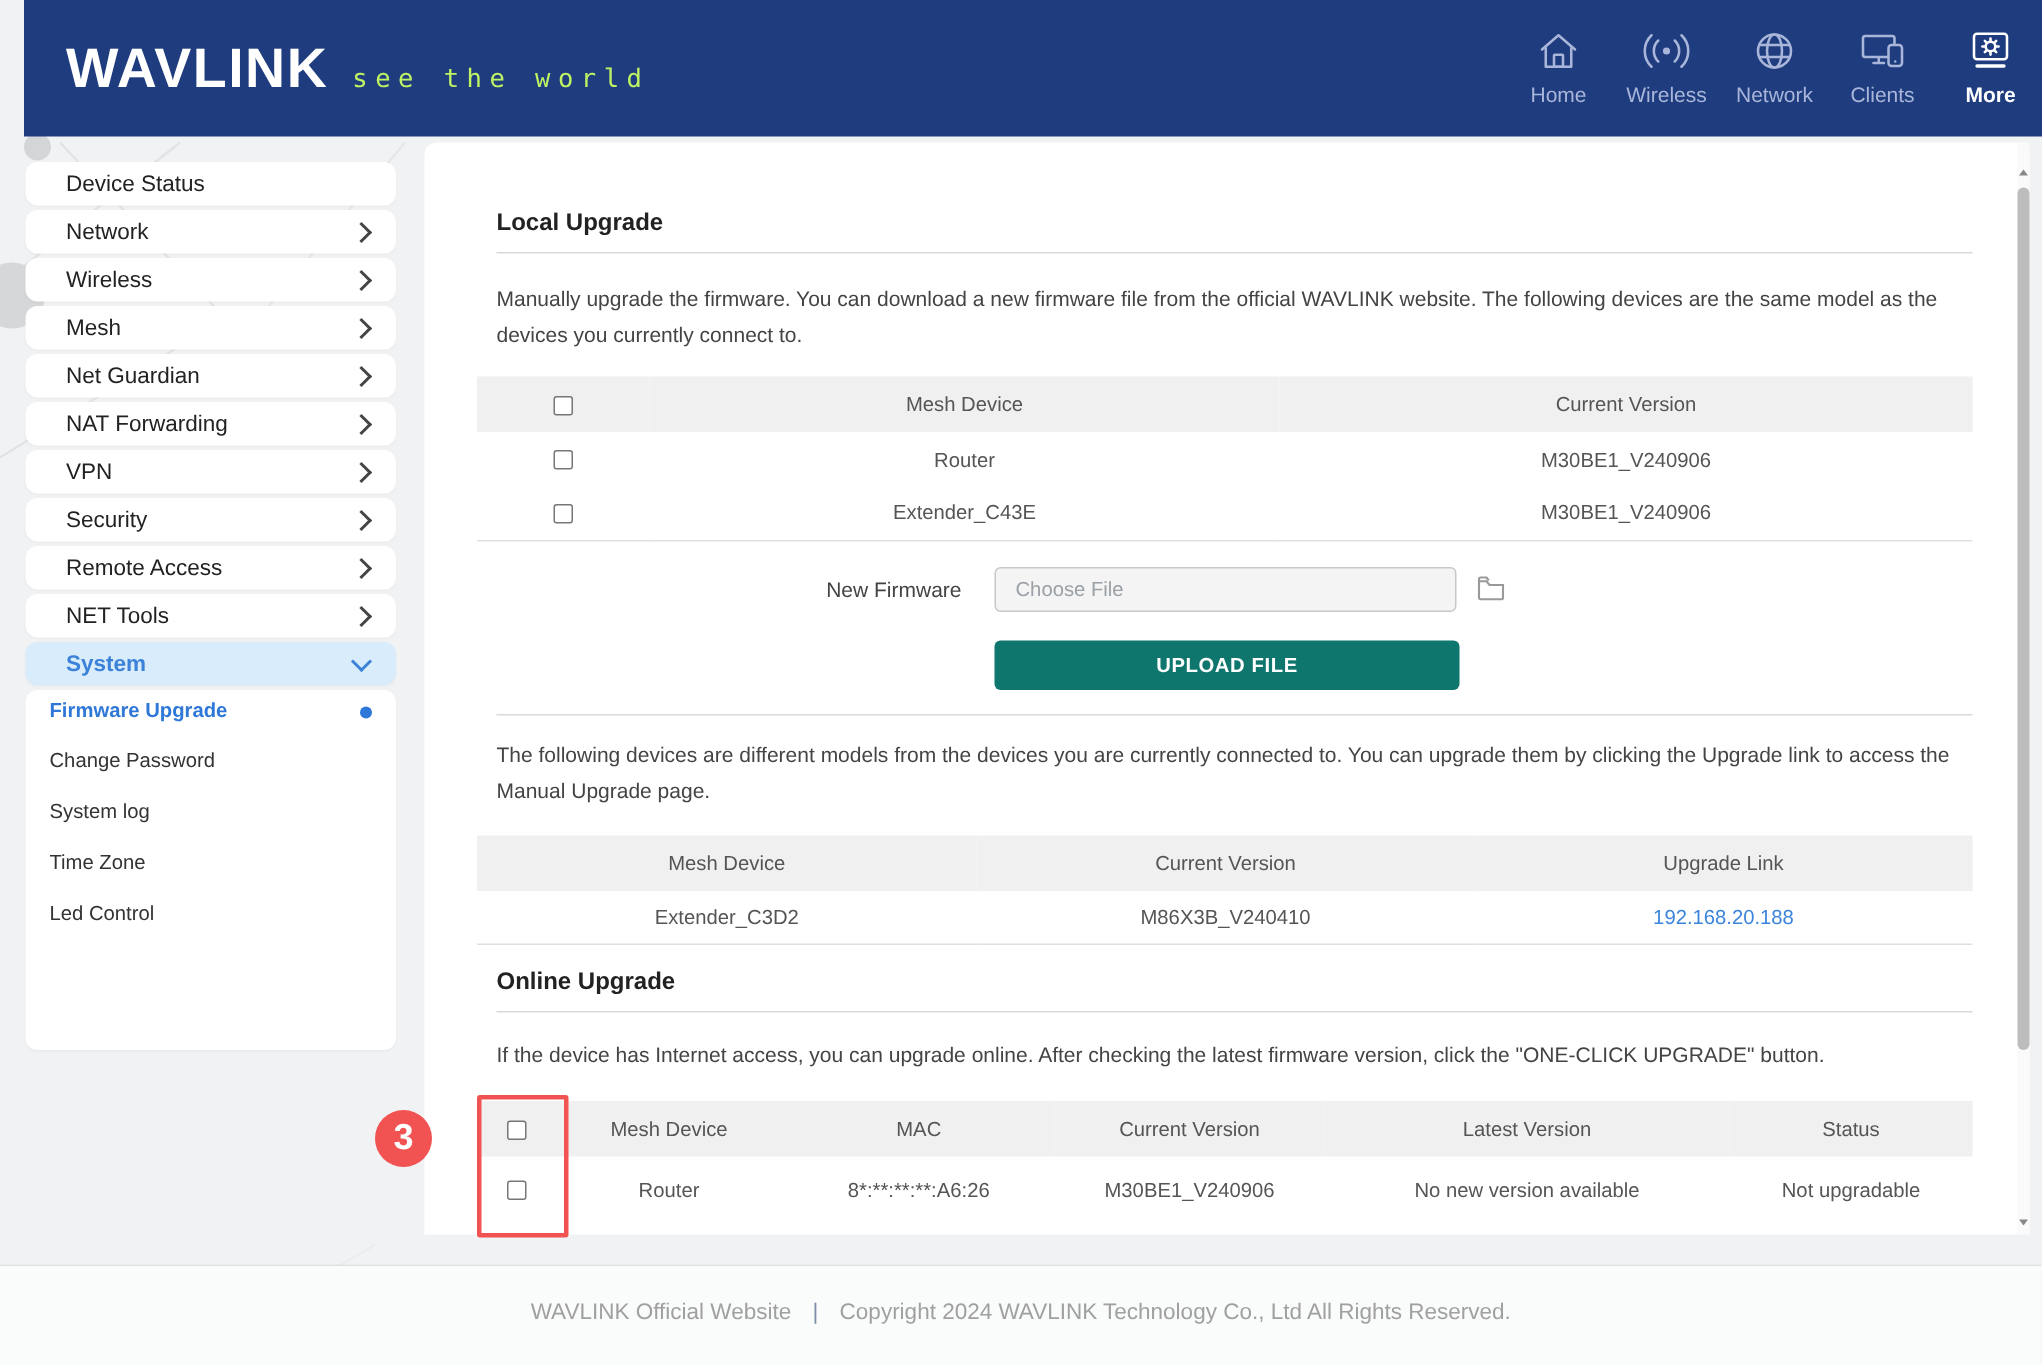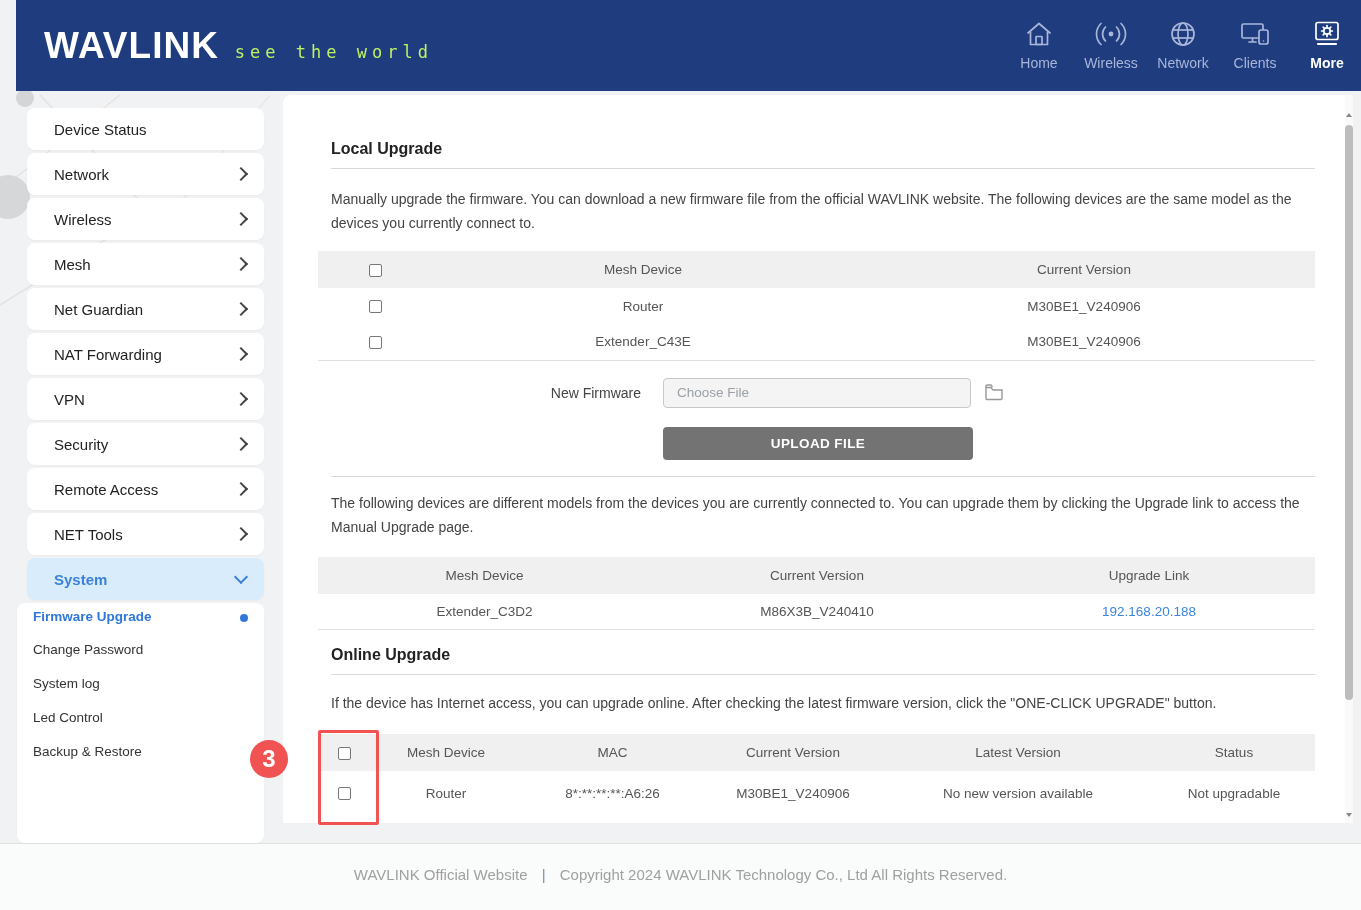--- a/index.html
+++ b/index.html
@@ -19,23 +19,23 @@
   .nav { position:absolute; right:14px; top:0; height:91px; display:flex; align-items:center; }
   .nav-item { width:72px; display:flex; flex-direction:column; align-items:center;
     gap:7px; cursor:pointer; }
   .nav-item .nav-label { font-size:14px; color:#a9b6da; }
   .nav-item svg { stroke:#a9b6da; }
   .nav-item.active .nav-label { color:#ffffff; font-weight:bold; }
   .nav-item.active svg { stroke:#ffffff; }
 
   
   .sidebar { position:absolute; left:17px; top:108px; width:247px; z-index:2; }
-  .side-item { height:42px; margin-bottom:3px; background:#fff; border-radius:8px;
+  .side-item { height:29px; margin-bottom:3px; background:#fff; border-radius:8px;
     display:flex; align-items:center; padding:0 14px 0 27px; cursor:pointer;
-    box-shadow:0 1px 2px rgba(0,0,0,0.03);margin-left:10px; }
+    box-shadow:0 1px 2px rgba(0,0,0,0.03); }
   .side-item .side-label { font-size:15px; color:#222; font-weight:500; flex:1; }
   .side-item.expanded { background:#d9ecfb; }
   .side-item.expanded .side-label { color:#3b82d8;font-weight:bold; }
   .chev { width:10px; height:10px; border-right:2px solid #444; border-bottom:2px solid #444;
     transform:rotate(-45deg); margin-right:4px; }
   .chev.down { border-color:#3b82d8; transform:rotate(45deg); margin-top:-4px; }
   .submenu { background:#fff; border-radius:8px; height:240px; overflow:hidden;
     padding:0 0 0 16px; box-shadow:0 1px 2px rgba(0,0,0,0.03); }
   .sub-item { height:34px; line-height:34px; font-size:13.5px; color:#333;
     position:relative; cursor:pointer; padding-right:24px; }
@@ -64,21 +64,21 @@
   a.up-link { color:#3c85dc; text-decoration:none; cursor:pointer; }
 
   .firmware-row { display:flex; align-items:center; margin-top:17px; }
   .fw-label { width:323px; text-align:right; padding-right:0; font-size:14px; color:#444; }
   .fw-input { margin-left:22px; width:308px; height:30px; background:#f4f4f4;
     border:1px solid #c8c8c8; border-radius:4px; padding:0 13px; font-size:13.5px;
     color:#666; font-family:"Liberation Sans", sans-serif; }
   .fw-input::placeholder { color:#9aa0a6; }
   .folder-btn { margin-left:13px; background:none; border:none; cursor:pointer; height:20px; }
   .upload-btn { display:block; margin:19px 0 0 345px; width:310px; height:33px;
-    background:#737373; color:#fff; border:none; border-radius:4px; font-size:13.5px;
+    background:#0f766e; color:#fff; border:none; border-radius:4px; font-size:13.5px;
     font-weight:600; letter-spacing:0.4px; cursor:pointer;
     font-family:"Liberation Sans", sans-serif; }
   .rule2 { height:1px; background:#d9d9d9; margin:16px 0 0 13px; border:none; }
 
   
   .scrollbar { position:absolute; left:1345px; top:95px; width:8px; height:728px;
     background:#fafafa; z-index:3; }
   .sb-up { position:absolute; left:1px; top:18px; width:0; height:0;
     border-left:3px solid transparent; border-right:3px solid transparent;
     border-bottom:4px solid #888; }
@@ -229,24 +229,24 @@
       <span>Firmware Upgrade</span>
       <span class="dot"></span>
     </div>
     <div class="sub-item">
       <span>Change Password</span>
     </div>
     <div class="sub-item">
       <span>System log</span>
     </div>
     <div class="sub-item">
+      <span>Time Zone</span>
+    </div>
+    <div class="sub-item">
       <span>Led Control</span>
-    </div>
-    <div class="sub-item">
-      <span>Backup &amp; Restore</span>
     </div>
     <div class="sub-item">
       
     </div>
   </div>
 </div>
 
 <div class="main-card">
 
   <div class="section-title">Local Upgrade</div>

